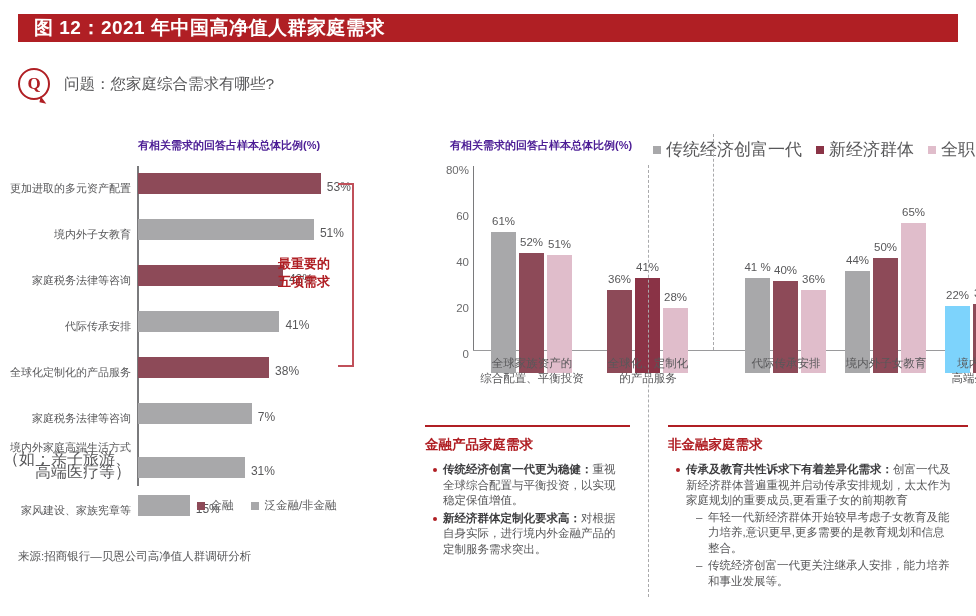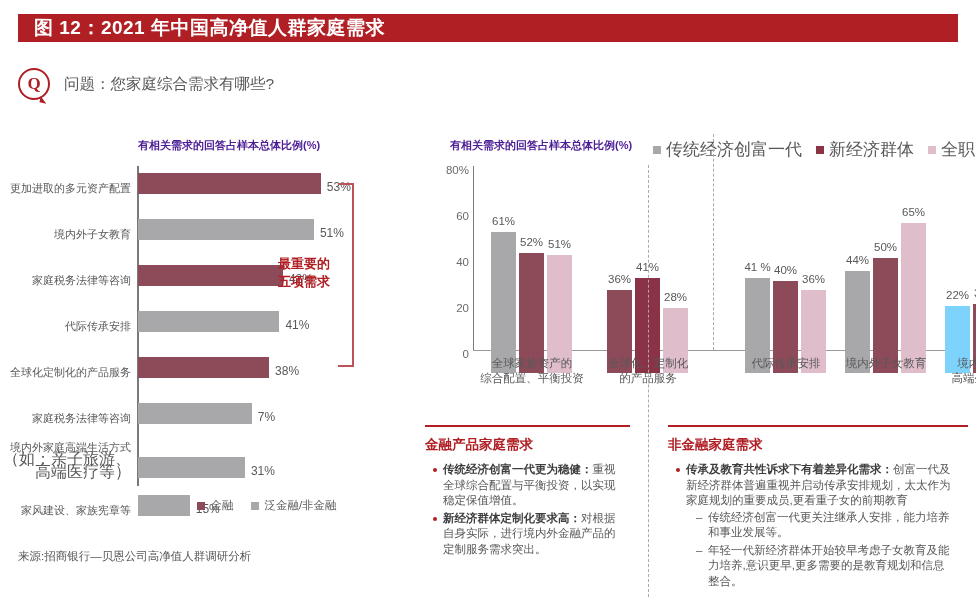--- a/index.html
+++ b/index.html
@@ -329,19 +329,19 @@
         <li><b>传统经济创富一代更为稳健：</b><span>重视全球综合配置与平衡投资，以实现稳定保值增值。</span></li>
         <li><b>新经济群体定制化要求高：</b><span>对根据自身实际，进行境内外金融产品的定制服务需求突出。</span></li>
       </ul>
   </div>
 
   <div class="note note-right">
     <div class="rule"></div>
     <h4>非金融家庭需求</h4>
     <ul id="note1">
         <li><b>传承及教育共性诉求下有着差异化需求：</b><span>创富一代及新经济群体普遍重视并启动传承安排规划，太太作为家庭规划的重要成员,更看重子女的前期教育</span><ul class="sublist">
+            <li>年轻一代新经济群体开始较早考虑子女教育及能力培养,意识更早,更多需要的是教育规划和信息整合。</li>
             <li>传统经济创富一代更关注继承人安排，能力培养和事业发展等。</li>
-            <li>年轻一代新经济群体开始较早考虑子女教育及能力培养,意识更早,更多需要的是教育规划和信息整合。</li>
           </ul></li>
       </ul>
   </div>
 
 </div>
 
 </body></html>

